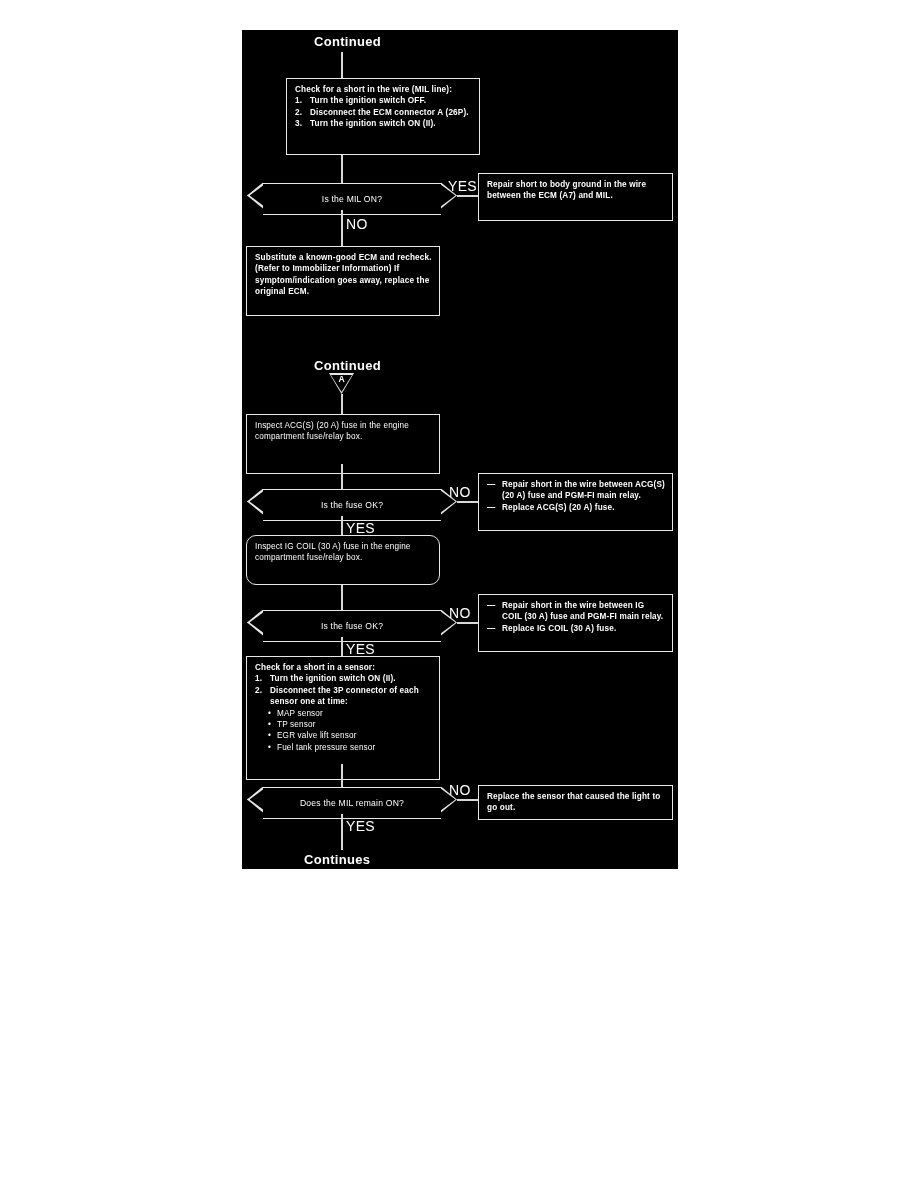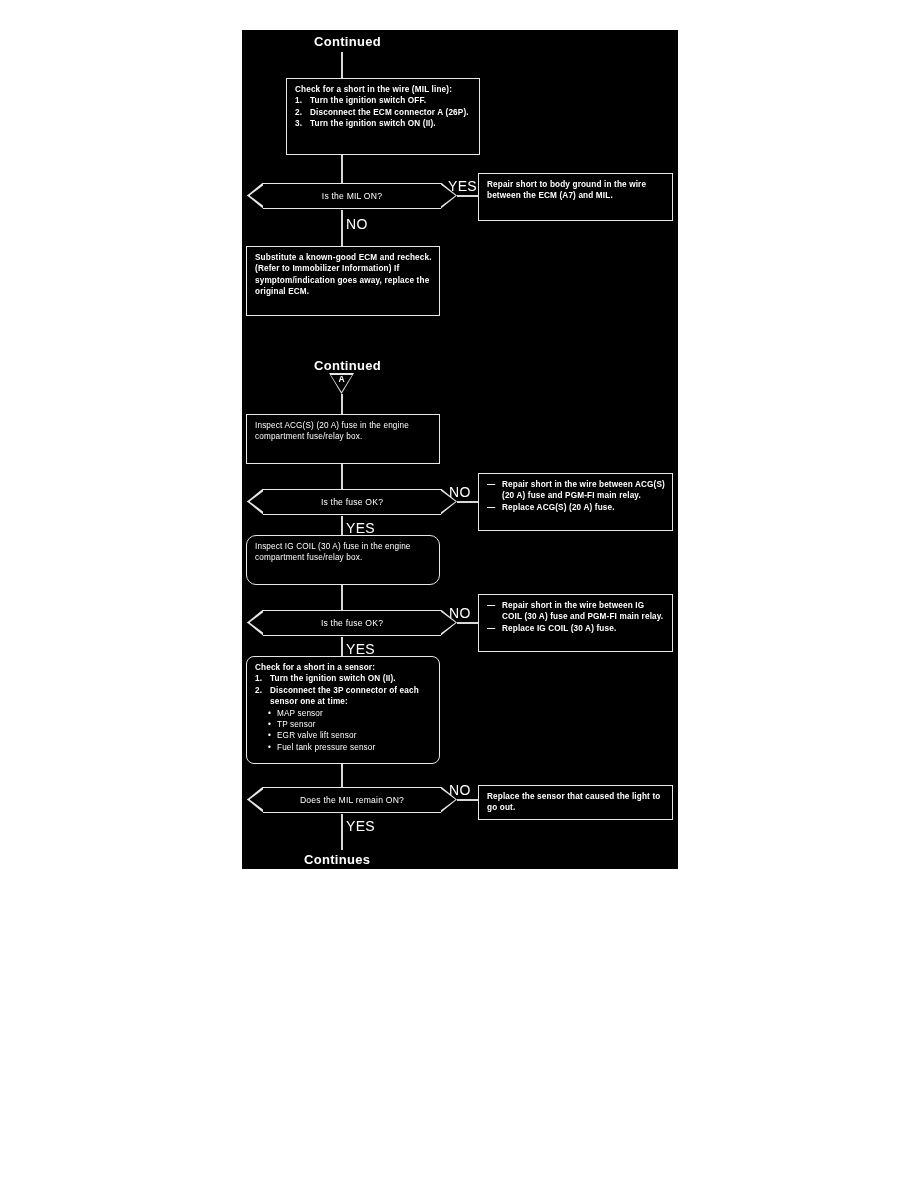--- a/index.html
+++ b/index.html
@@ -77,21 +77,21 @@
   }
   .dashlist > li .dash {
     position: absolute;
     left: 0;
     top: 0;
   }
 
   
   .decision {
     position: absolute;
-    height: 26px;
+    height: 32px;
     border-top: 1.5px solid #e8e8e8;
     border-bottom: 1.5px solid #e8e8e8;
     box-sizing: border-box;
   }
   .decision .dlabel {
     position: absolute;
     left: 0; right: 0; top: 0; bottom: 0;
     display: flex;
     align-items: center;
     justify-content: center;
@@ -243,21 +243,21 @@
   </div>
 
   <div class="caption" style="left:72px; top:328px;">Continued</div>
   <div class="tri-marker" style="left:87px; top:343px;">
     <span class="tri-outer"></span>
     <span class="tri-inner"></span>
     <span class="tri-letter">A</span>
   </div>
   <div class="vline" style="left:99px; top:364px; height:20px;"></div>
 
-  <div class="node proc normal" style="left:4px; top:384px; width:194px; height:50px;">
+  <div class="node proc normal" style="left:4px; top:384px; width:194px; height:60px;">
     <div>Inspect ACG(S) (20 A) fuse in the engine compartment fuse/relay box.</div>
   </div>
 
   <div class="vline" style="left:99px; top:434px; height:25px;"></div>
 
   <div class="decision" style="left:21px; top:459px; width:178px;">
     <div class="cap left">
         <span class="inner"></span>
       </div>
     <div class="cap right">
@@ -313,21 +313,21 @@
       <li>
         <span class="dash">—</span>
         <span>Replace IG COIL (30 A) fuse.</span>
       </li>
     </ul>
   </div>
 
   <div class="vline" style="left:99px; top:607px; height:32px;"></div>
   <div class="branch" style="left:104px; top:611px;">YES</div>
 
-  <div class="node proc" style="left:4px; top:626px; width:194px; height:108px;border-radius:8px;">
+  <div class="node proc" style="left:4px; top:626px; width:194px; height:124px;">
     <div>Check for a short in a sensor:</div>
     <ul class="steps">
       <li>
         <span class="marker">1.</span>
         <span>Turn the ignition switch ON (II).</span>
       </li>
       <li>
         <span class="marker">2.</span>
         <span>Disconnect the 3P connector of each sensor one at time:</span>
       </li>

